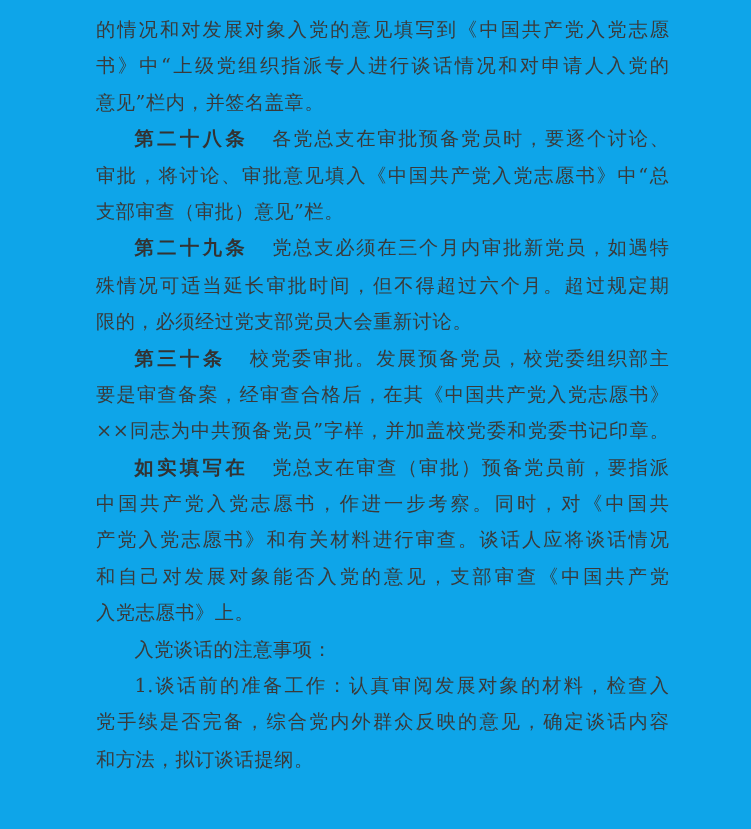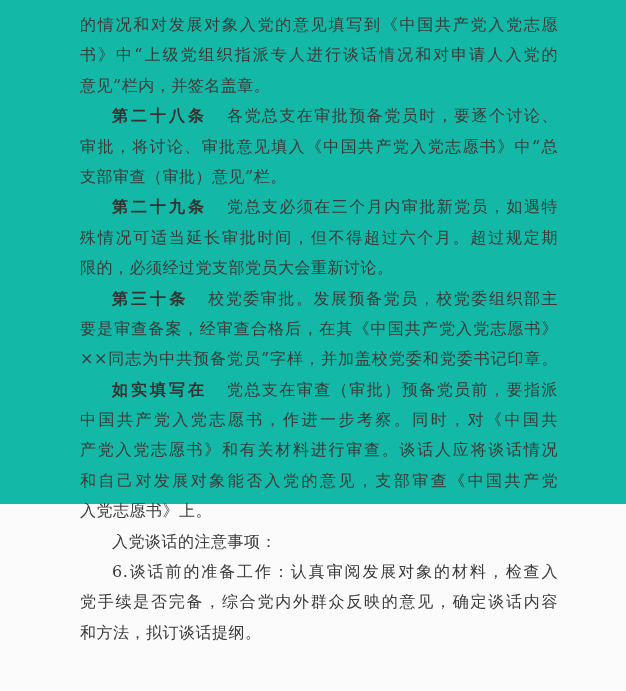--- a/index.html
+++ b/index.html
@@ -9,23 +9,23 @@
   body {
     width: 626px;
     height: 691px;
     overflow: hidden;
     background: #fbfbfb;
     font-family: "DejaVu Serif", serif;
   }
   .page {
     box-sizing: border-box;
     width: 626px;
-    height: 504px;
+    height: 691px;
     padding: 10px 68px 0 80px;
-    background: #14b8a6;
+    background: #0ea5e9;
   }
   .line {
     font-size: 16px;
     color: #3a3a3a;
     height: 30.4px;
     line-height: 30.4px;
     overflow: hidden;
     white-space: normal;
     letter-spacing: 0.5px;
   }
@@ -61,16 +61,16 @@
     <div class="line"><span>限的，必须经过党支部党员大会重新讨论。</span></div>
     <div class="line indent fill"><b class="head">第三十条</b><span>校党委审批。发展预备党员，校党委组织部主</span></div>
     <div class="line fill"><span>要是审查备案，经审查合格后，在其《中国共产党入党志愿书》</span></div>
     <div class="line fill"><span>××同志为中共预备党员”字样，并加盖校党委和党委书记印章。</span></div>
     <div class="line indent fill"><b class="head">如实填写在</b><span>党总支在审查（审批）预备党员前，要指派</span></div>
     <div class="line fill"><span>中国共产党入党志愿书，作进一步考察。同时，对《中国共</span></div>
     <div class="line fill"><span>产党入党志愿书》和有关材料进行审查。谈话人应将谈话情况</span></div>
     <div class="line fill"><span>和自己对发展对象能否入党的意见，支部审查《中国共产党</span></div>
     <div class="line"><span>入党志愿书》上。</span></div>
     <div class="line indent"><span>入党谈话的注意事项：</span></div>
-    <div class="line indent fill"><span>6.谈话前的准备工作：认真审阅发展对象的材料，检查入</span></div>
+    <div class="line indent fill"><span>1.谈话前的准备工作：认真审阅发展对象的材料，检查入</span></div>
     <div class="line fill"><span>党手续是否完备，综合党内外群众反映的意见，确定谈话内容</span></div>
     <div class="line"><span>和方法，拟订谈话提纲。</span></div>
   </div>
 
 </body></html>

